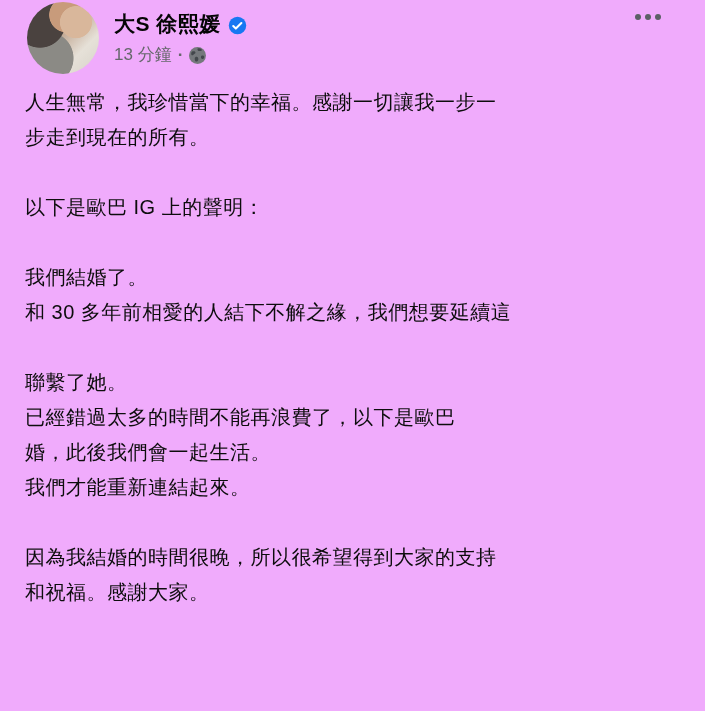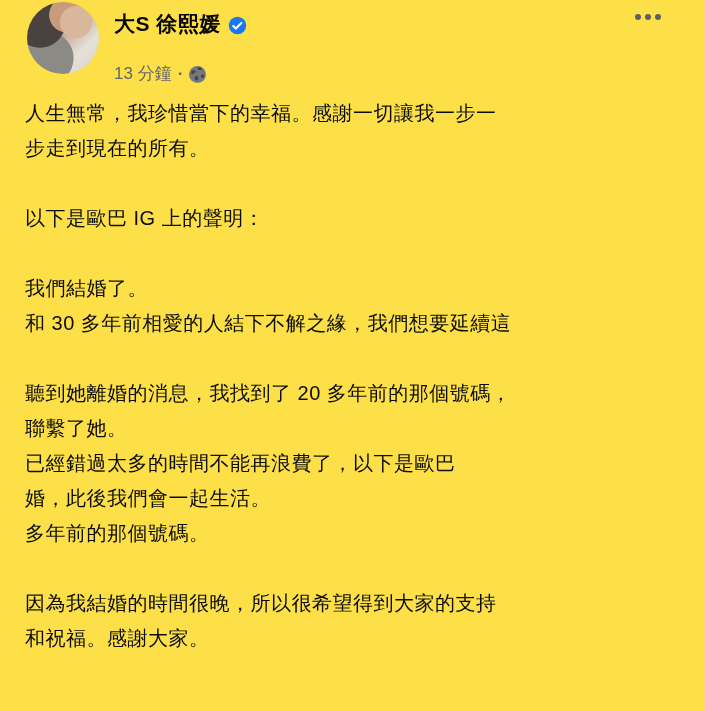--- a/index.html
+++ b/index.html
@@ -3,21 +3,21 @@
 <meta charset="utf-8">
 <style>
   * { margin: 0; padding: 0; box-sizing: border-box; }
   html, body { width: 705px; height: 711px; overflow: hidden; }
   body {
     background: #fdfdfd;
     font-family: "Liberation Sans", sans-serif;
     color: #0a0a0a;
     position: relative;
   }
-  .post { width: 705px; height: 711px; background: #fde047; }
+  .post { width: 705px; height: 711px; background: #f0abfc; }
 
   
   .header {
     display: flex;
     align-items: flex-start;
     padding: 2px 25px 0 27px;
     position: relative;
   }
   .avatar {
     width: 72px; height: 72px;
@@ -38,21 +38,21 @@
     font-weight: 700;
     color: #050505;
     letter-spacing: 0.5px;
     cursor: pointer;
   }
   .verified-badge { display: inline-flex; margin-top: 2px; }
   .meta-row {
     display: flex;
     align-items: center;
     gap: 6px;
-    margin-top: 24px;
+    margin-top: 5px;
     color: #65676b;
     font-size: 17px;
   }
   .meta-sep { color: #65676b; font-weight: 700; }
   .globe { display: inline-flex; margin-top: 1px; }
 
   .more-button {
     position: absolute;
     top: 8px;
     right: 40px;
@@ -124,23 +124,22 @@
 
   <div class="body-text">
       <div class="post-line">人生無常，我珍惜當下的幸福。感謝一切讓我一步一</div>
       <div class="post-line">步走到現在的所有。</div>
       <div class="post-line"></div>
       <div class="post-line">以下是歐巴 IG 上的聲明：</div>
       <div class="post-line"></div>
       <div class="post-line">我們結婚了。</div>
       <div class="post-line">和 30 多年前相愛的人結下不解之緣，我們想要延續這</div>
       <div class="post-line"></div>
-      <div class="post-line">聽到她離婚的消息，我找到了 20 多年前的那個號碼，</div>
       <div class="post-line">聯繫了她。</div>
       <div class="post-line">已經錯過太多的時間不能再浪費了，以下是歐巴</div>
       <div class="post-line">婚，此後我們會一起生活。</div>
-      <div class="post-line">多年前的那個號碼。</div>
+      <div class="post-line">我們才能重新連結起來。</div>
       <div class="post-line"></div>
       <div class="post-line">因為我結婚的時間很晚，所以很希望得到大家的支持</div>
       <div class="post-line">和祝福。感謝大家。</div>
     </div>
 
 </div>
 
 </body></html>

